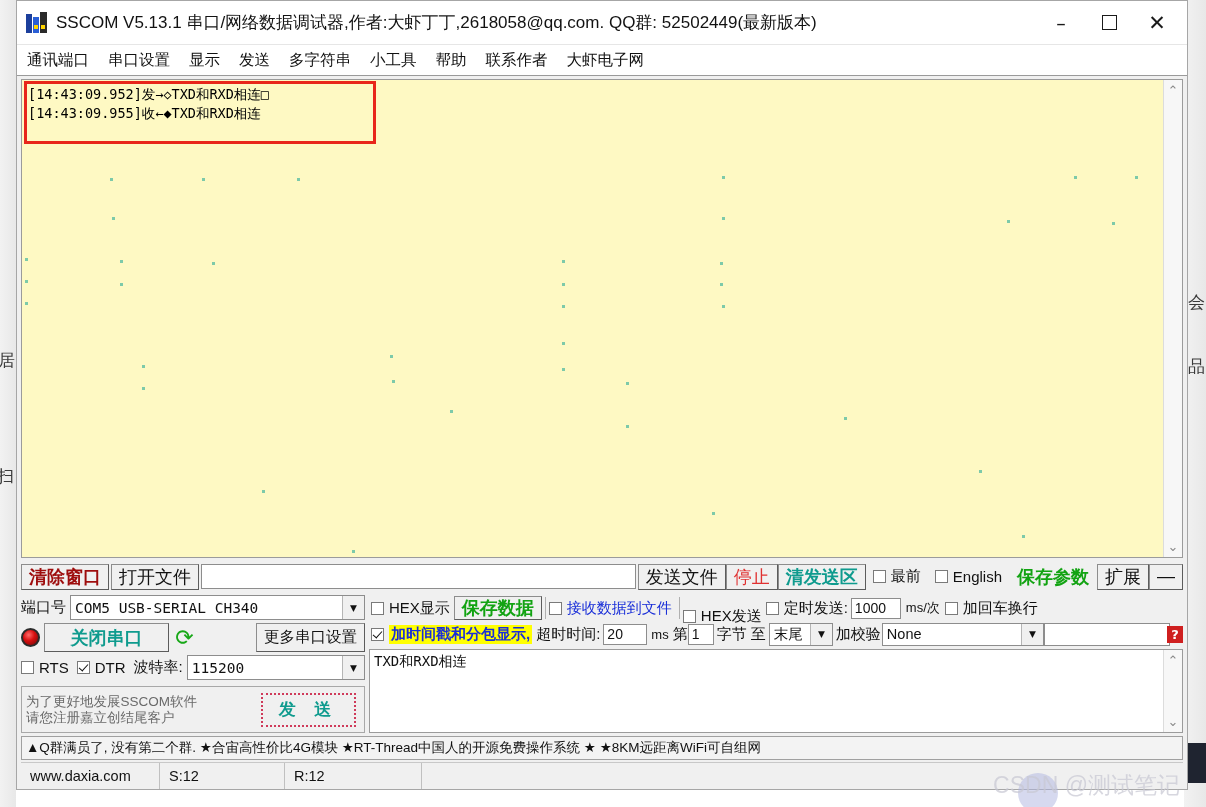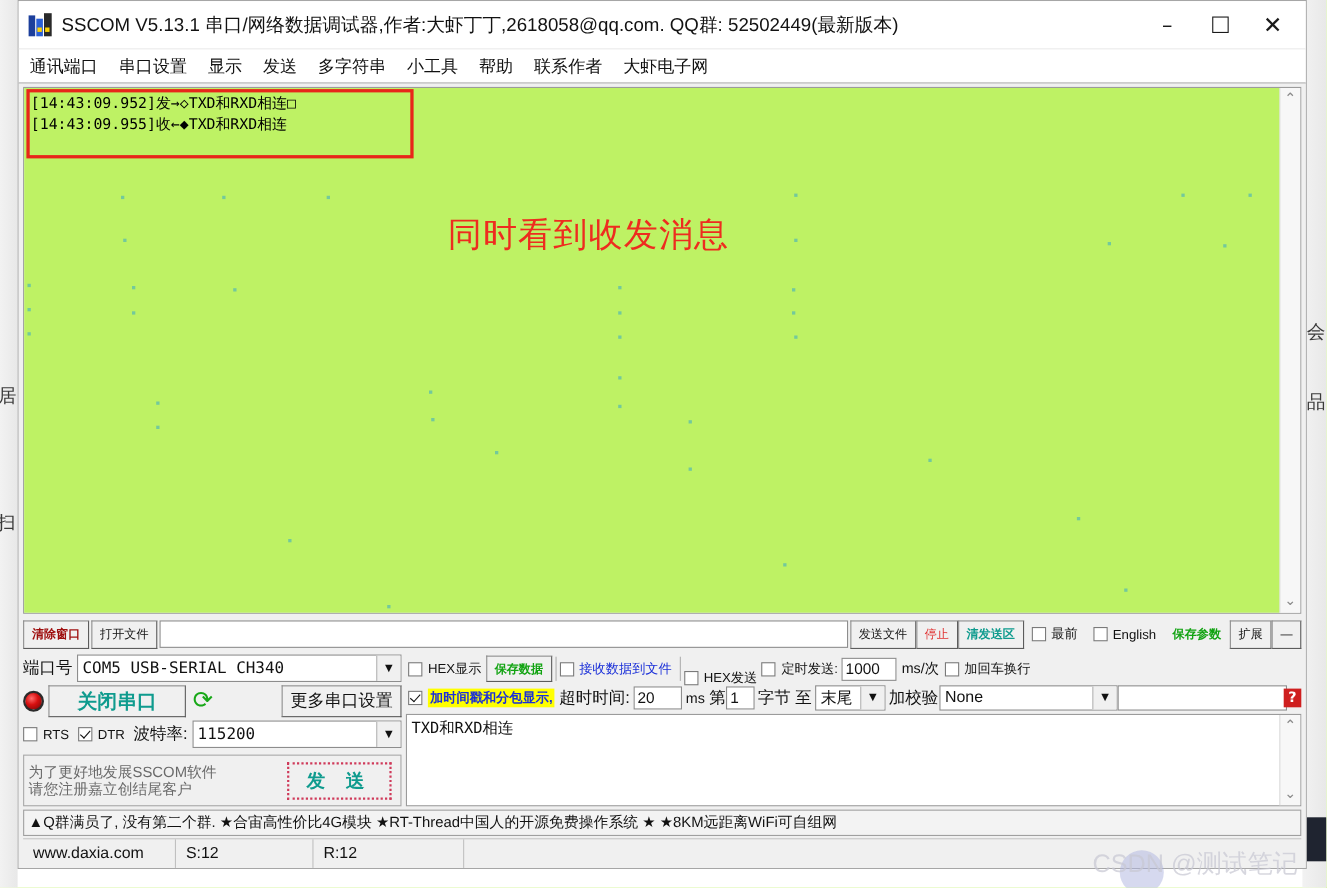--- a/index.html
+++ b/index.html
@@ -81,21 +81,21 @@
     background:#f0f0f0;padding:3px 4px 0 4px;box-sizing:border-box;
   }
 
   
   .recv-wrap{
     flex:1 1 auto;display:flex;position:relative;
     border:1px solid #9b9b9b;background:#ffffff;
     min-height:0;
   }
   .recv-area{
-    flex:1 1 auto;position:relative;overflow:hidden;background:#bef264;
+    flex:1 1 auto;position:relative;overflow:hidden;background:#fef9c3;
   }
   .log{
     position:absolute;left:6px;top:5px;
     font-family:"DejaVu Sans Mono","Liberation Mono",monospace;
     font-size:13.5px;line-height:19px;color:#000;white-space:pre;
   }
   .redbox{
     position:absolute;left:2px;top:1px;width:352px;height:63px;
     border:3px solid #e8261a;box-sizing:border-box;
   }
@@ -115,34 +115,34 @@
   .vscroll .arw{font-size:13px;color:#8a8a8a;padding:3px 0;font-family:"DejaVu Sans",sans-serif;}
 
   
   .bar1{
     flex:0 0 31px;display:flex;align-items:center;margin-top:3px;gap:0;
   }
   .btn{
     height:26px;padding:0 7px;display:flex;align-items:center;justify-content:center;
     background:#f0f0f0;border:1px solid #8d8d8d;
     border-right-color:#5c5c5c;border-bottom-color:#5c5c5c;
-    font-size:11px;color:#111;white-space:nowrap;box-sizing:border-box;
+    font-size:18px;color:#111;white-space:nowrap;box-sizing:border-box;
     font-family:"Liberation Sans","DejaVu Sans",sans-serif;
   }
   .btn.flat{border:1px solid transparent;background:#f0f0f0;}
   .c-darkred{color:#9e0d0d;font-weight:bold;}
   .c-red{color:#e03131;}
   .c-teal{color:#0f9b8e;font-weight:bold;}
   .c-green{color:#12a312;font-weight:bold;}
   .c-blue{color:#1a2fd8;}
   .sendfile-input{
     flex:1 1 auto;height:25px;background:#fff;border:1px solid #8d8d8d;
     margin:0 2px;box-sizing:border-box;
   }
-  .chkwrap{display:flex;align-items:center;gap:5px;padding:0 7px;font-size:12px;color:#111;white-space:nowrap;}
+  .chkwrap{display:flex;align-items:center;gap:5px;padding:0 7px;font-size:15px;color:#111;white-space:nowrap;}
   .chk{
     width:13px;height:13px;border:1px solid #7a7a7a;background:#fff;
     display:inline-block;position:relative;flex:0 0 13px;box-sizing:border-box;
   }
   .chk.on::after{
     content:"";position:absolute;left:3px;top:0px;width:4px;height:8px;
     border:solid #111;border-width:0 1.6px 1.6px 0;transform:rotate(42deg);
   }
 
   
@@ -280,21 +280,20 @@
     <span class="menu-item">大虾电子网</span>
   </div>
 
   <div class="client">
 
     <div class="recv-wrap">
       <div class="recv-area">
         <div class="log">[14:43:09.952]发→◇TXD和RXD相连□
 [14:43:09.955]收←◆TXD和RXD相连</div>
         <div class="redbox"></div>
-        <div class="annot">同时看到收发消息</div>
 
         <span class="dot" style="left:88px;top:98px;"></span>
         <span class="dot" style="left:180px;top:98px;"></span>
         <span class="dot" style="left:275px;top:98px;"></span>
         <span class="dot" style="left:700px;top:96px;"></span>
         <span class="dot" style="left:1052px;top:96px;"></span>
         <span class="dot" style="left:1113px;top:96px;"></span>
 
         <span class="dot" style="left:90px;top:137px;"></span>
         <span class="dot" style="left:700px;top:137px;"></span>

